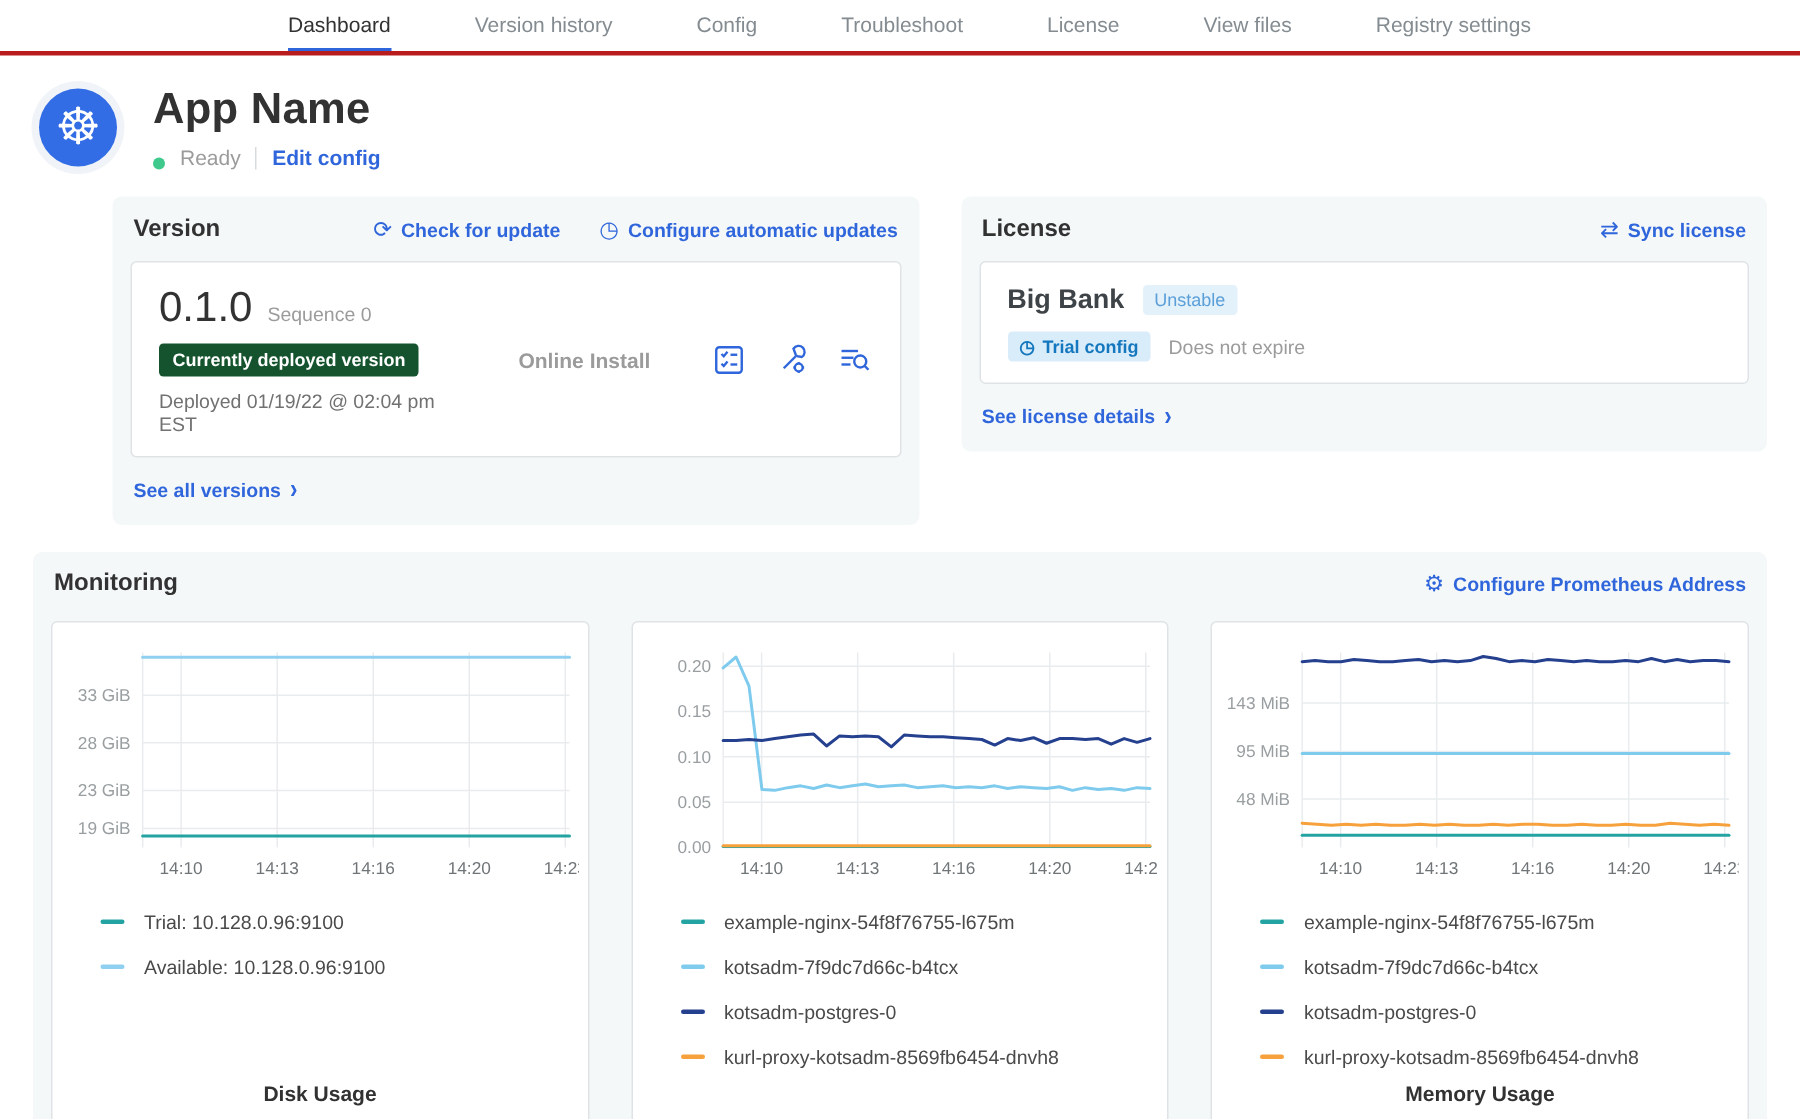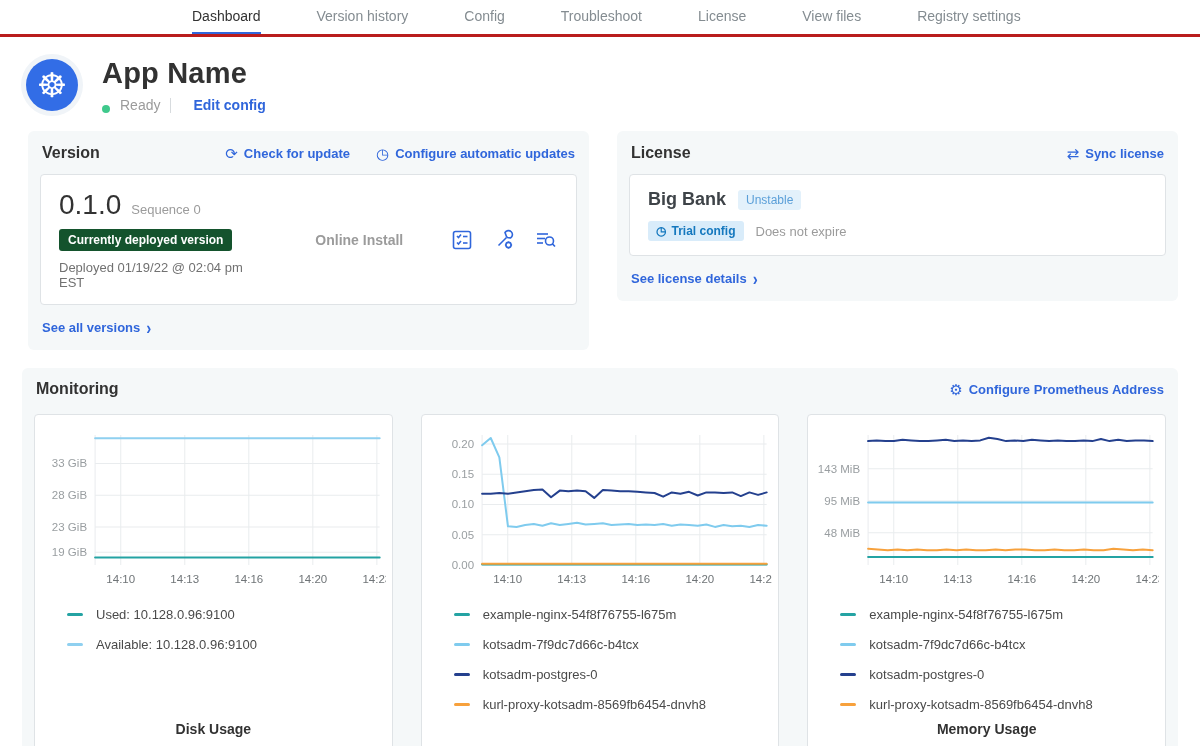--- a/index.html
+++ b/index.html
@@ -14,24 +14,24 @@
   .app-header { display:flex; align-items:center; gap:24px; padding:20px 22px 8px 26px; }
   .k8s-badge { width:52px; height:52px; border-radius:50%; background:#326de6; box-shadow:0 0 0 5px #f0f4f8; display:flex; align-items:center; justify-content:center; }
   .k8s-glyph { color:#fff; font-size:34px; line-height:1; }
   .app-title { font-size:29px; font-weight:bold; letter-spacing:.2px; }
   .app-sub { display:flex; align-items:flex-end; gap:10px; margin-top:7px; }
   .ready-dot { width:8px; height:8px; border-radius:50%; background:#3fc98c; }
   .ready-text { font-size:14px; color:#9b9b9b; }
   .vdiv { width:1px; height:15px; background:#d7dbde; }
   .link { color:#3066db; font-weight:bold; font-size:13px; text-decoration:none; cursor:pointer; display:inline-flex; align-items:center; gap:6px; }
   .link .ico { font-weight:normal; font-size:15px; line-height:1; }
-  .edit-config { font-size:14px;margin-left:12px; }
-
-  
-  .panels-row { display:flex; gap:28px; padding:10px 22px 0 28px; align-items:flex-start; }
+  .edit-config { font-size:14px; }
+
+  
+  .panels-row { display:flex; gap:28px; padding:10px 22px 0 39px; align-items:flex-start;margin-left:36px; }
   .panel { flex:1; background:#f5f8f9; border-radius:6px; padding:13px 12px 14px 12px; }
   .panel-head { display:flex; justify-content:space-between; align-items:center; padding:0 2px 12px 2px; }
   .panel-head h2 { font-size:16px; font-weight:bold; }
   .panel-actions { display:flex; gap:26px; }
   .inner-card { background:#fff; border:1px solid #dfe3e6; border-radius:4px; padding:14px 18px; }
 
   
   .version-card { display:flex; align-items:center; }
   .v-left { width:42%; }
   .v-num-row { display:flex; align-items:baseline; gap:10px; }
@@ -217,21 +217,21 @@
           <line x1="271.3" x2="271.3" y1="8" y2="138" stroke="#e9ecee" stroke-width="1"></line>
           <text x="271.3" y="156" text-anchor="middle" fill="#6f7477" font-size="11.5">14:20</text>
           <line x1="335.2" x2="335.2" y1="8" y2="138" stroke="#e9ecee" stroke-width="1"></line>
           <text x="335.2" y="156" text-anchor="middle" fill="#6f7477" font-size="11.5">14:23</text>
           <polyline points="54.0,130.4 338.0,130.4" fill="none" stroke="#24a3a3" stroke-width="2" stroke-linejoin="round" stroke-linecap="round"></polyline>
           <polyline points="54.0,11.2 338.0,11.2" fill="none" stroke="#8fd0f0" stroke-width="2" stroke-linejoin="round" stroke-linecap="round"></polyline>
         </svg>
       <div class="legend">
           <div class="legend-row">
             <span class="legend-swatch" style="background: rgb(36, 163, 163);"></span>
-            <span class="legend-label">Used: 10.128.0.96:9100</span>
+            <span class="legend-label">Trial: 10.128.0.96:9100</span>
           </div>
           <div class="legend-row">
             <span class="legend-swatch" style="background: rgb(143, 208, 240);"></span>
             <span class="legend-label">Available: 10.128.0.96:9100</span>
           </div>
         </div>
       <div class="chart-title">Disk Usage</div>
     </div>
     <div class="chart-card">
       <svg class="plot" viewBox="0 0 344 168" preserveAspectRatio="none">

